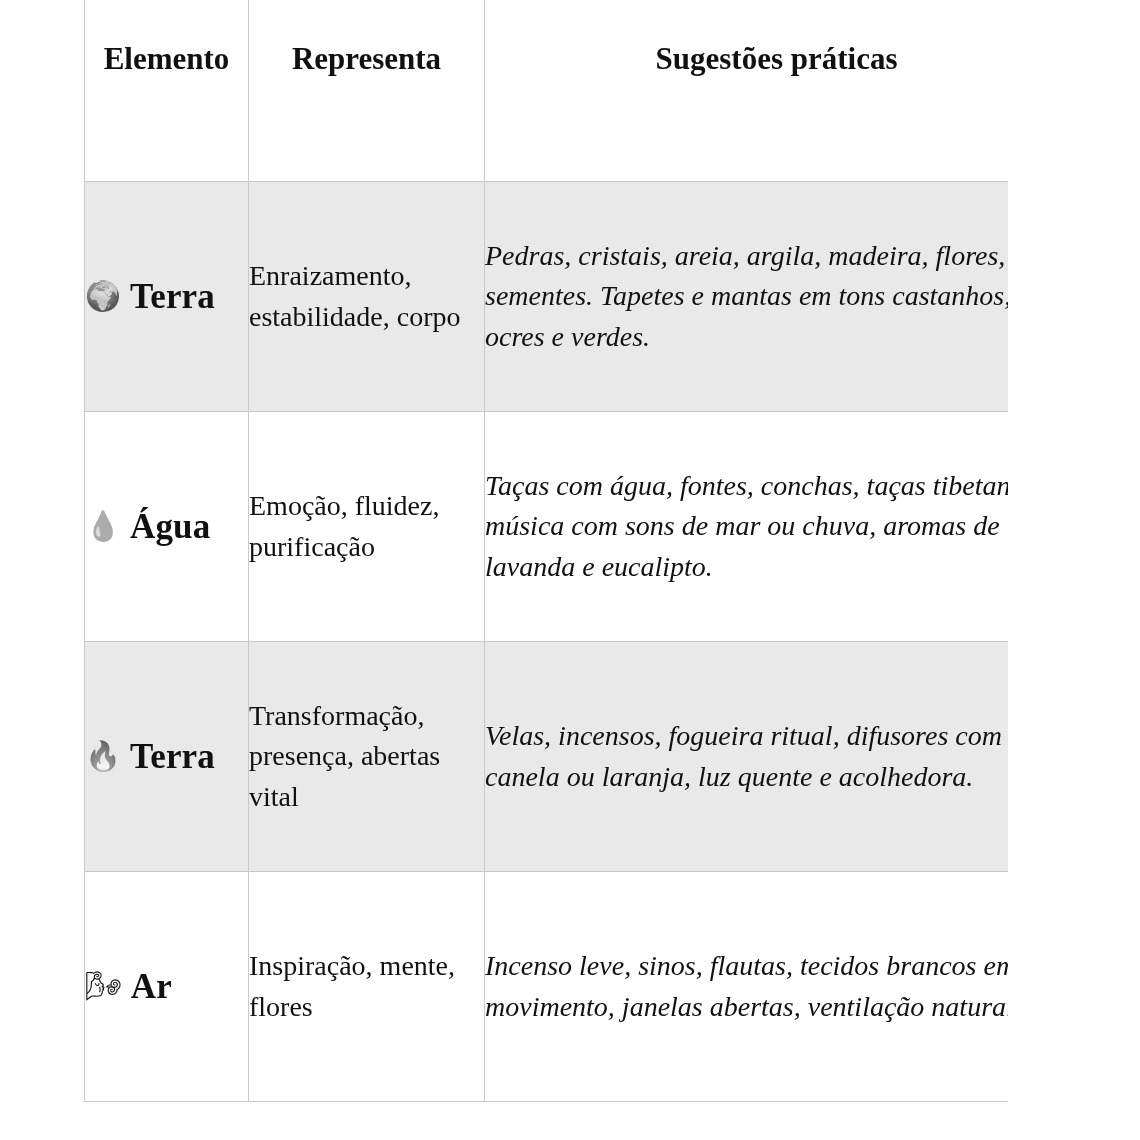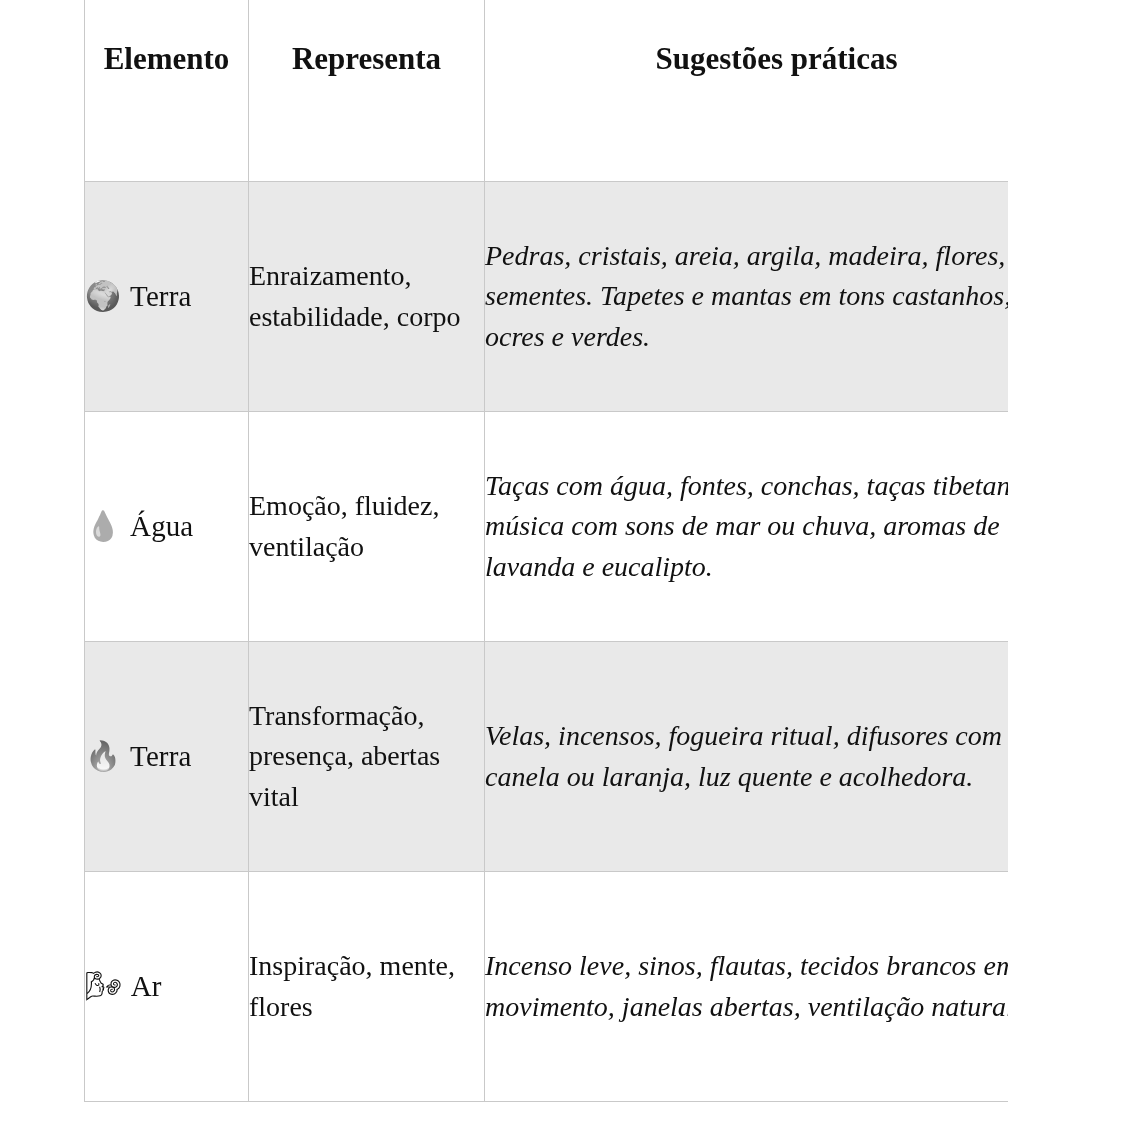--- a/index.html
+++ b/index.html
@@ -82,22 +82,22 @@
   .elem-icon {
     font-family: "DejaVu Sans", sans-serif;
     font-size: 29px;
     line-height: 1;
     font-weight: normal;
     display: inline-block;
     filter: grayscale(100%);
   }
   .elem-label {
     font-family: "Liberation Serif", "DejaVu Serif", serif;
-    font-weight: normal;
-    font-size: 29px;
+    font-weight: bold;
+    font-size: 35px;
     letter-spacing: 0.1px;
   }
 
   td.cell-representa {
     padding: 0 12px 0 9px;
     font-size: 28px;
     line-height: 1.43;
   }
 
   td.cell-sugestoes {
@@ -138,21 +138,21 @@
           <td class="cell-sugestoes">Pedras, cristais, areia, argila, madeira, flores, sementes. Tapetes e mantas em tons castanhos, ocres e verdes.</td>
         </tr>
 
         <tr class="row-plain">
           <td class="cell-elemento">
             <span class="elem-inner">
               <span class="elem-icon">💧</span>
               <span class="elem-label">Água</span>
             </span>
           </td>
-          <td class="cell-representa">Emoção, fluidez, ventilação</td>
+          <td class="cell-representa">Emoção, fluidez, purificação</td>
           <td class="cell-sugestoes">Taças com água, fontes, conchas, taças tibetanas, música com sons de mar ou chuva, aromas de lavanda e eucalipto.</td>
         </tr>
 
         <tr class="row-shaded">
           <td class="cell-elemento">
             <span class="elem-inner">
               <span class="elem-icon">🔥</span>
               <span class="elem-label">Terra</span>
             </span>
           </td>

